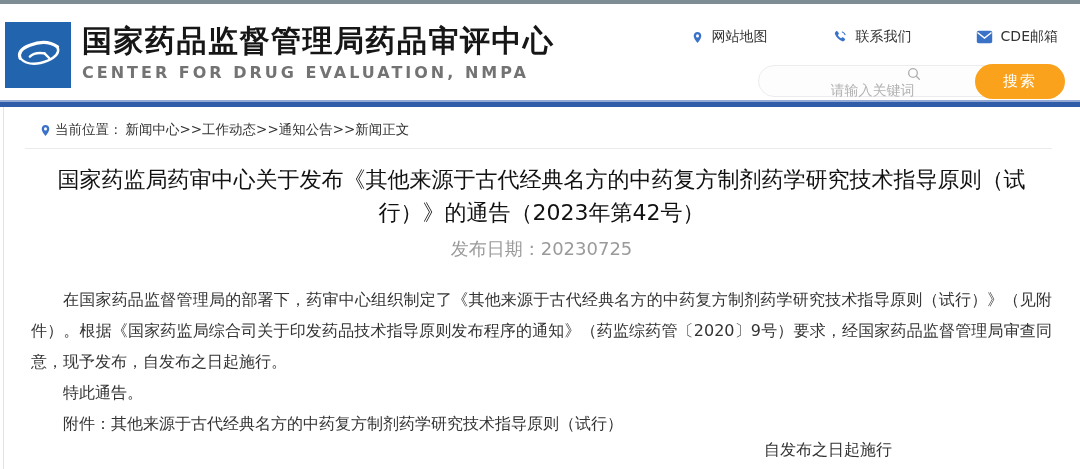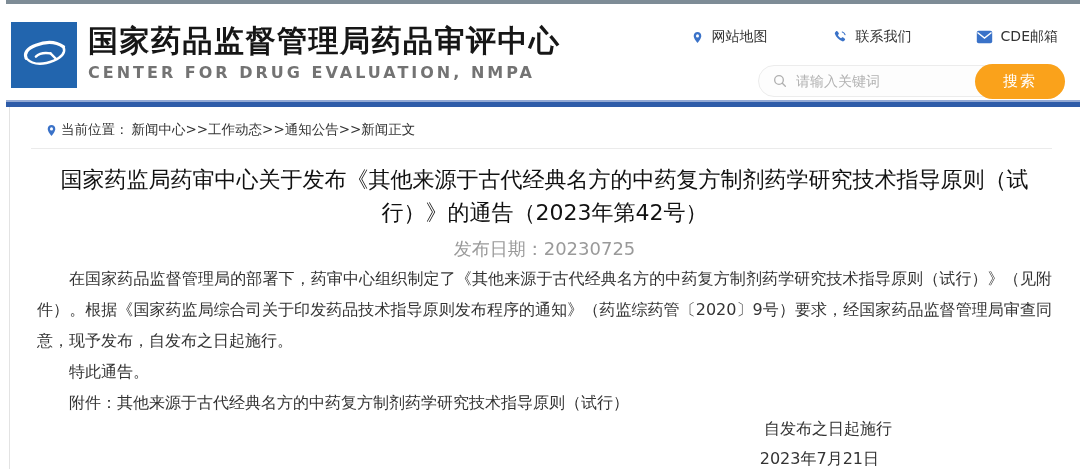--- a/index.html
+++ b/index.html
@@ -1,37 +1,37 @@
 <!DOCTYPE html>
 <html><head>
 <meta charset="utf-8">
 <style>
   * { margin:0; padding:0; box-sizing:border-box; }
   html,body { background:#fff; }
   .page {
     width:1080px; height:469px; position:relative; background:#fff;
-    font-family:"DejaVu Sans","Liberation Sans",sans-serif; overflow:hidden;padding-left:6px;
+    font-family:"DejaVu Sans","Liberation Sans",sans-serif; overflow:hidden;
   }
   .top-strip { height:4px; background:#7e8c96; }
 
   
   .header { position:relative; height:96px; background:#fff; }
   .brand { position:absolute; left:5px; top:18px; display:flex; align-items:flex-start; gap:11px; cursor:pointer; }
   .logo { width:66px; height:66px; background:#2265ae; display:flex; align-items:center; justify-content:center; flex:0 0 auto; }
   .brand-title { font-size:30px; font-weight:bold; color:#161616; letter-spacing:1.5px; line-height:1.25; white-space:nowrap; }
   .brand-subtitle { font-size:16px; font-weight:bold; color:#737373; letter-spacing:3px; margin-top:3px; white-space:nowrap; }
 
   .top-links { position:absolute; right:22px; top:24px; display:flex; gap:64px; }
   .top-link { display:flex; align-items:center; gap:8px; font-size:14px; color:#333; cursor:pointer; white-space:nowrap; }
   .top-link svg { display:block; }
 
   .search-bar {
     position:absolute; right:16px; top:61px; width:306px; height:32px;
     border:1px solid #ececec; background:#fdfdfd; border-radius:17px;
-    display:flex; align-items:center; padding-left:13px;
+    display:flex; align-items:center; padding-left:13px;flex-direction:column;
   }
   .search-icon { display:flex; align-items:center; margin-right:8px; }
   .search-input { border:none; outline:none; background:transparent; flex:1; font-size:14px; color:#333; font-family:inherit; min-width:0; }
   .search-input::placeholder { color:#b2b2b2; }
   .search-btn {
     position:absolute; right:-2px; top:-2px; height:35px; width:90px;
     border:none; border-radius:18px; background:#faa21b; color:#fff;
     font-size:15px; font-family:inherit; cursor:pointer; letter-spacing:2px;
   }
 
@@ -43,21 +43,21 @@
   .breadcrumb svg { display:block; }
   .crumb-path { cursor:pointer; }
   .rule { border:none; border-top:1px solid #ebebeb; margin:8px 0 0 -6px; }
 
   .article-title {
     margin:14px 10px 0; text-align:center; font-size:22px; font-weight:normal;
     color:#111; line-height:33px;
   }
   .pub-date { margin-top:8px; text-align:center; font-size:18px; color:#9a9a9a; }
 
-  .body-text { margin-top:2px; font-size:16px; color:#333; line-height:31px; text-align:justify; }
+  .body-text { margin-top:23px; font-size:16px; color:#333; line-height:31px; text-align:justify; }
   .body-text p { text-indent:2em; margin:0; }
 
   .sig { text-align:right; font-size:16px; color:#333; line-height:22px; }
   .sig-org { padding-right:160px; margin-top:0px; }
   .sig-date { padding-right:173px; margin-top:8px; }
 </style>
 </head>
 <body>
 
 <div class="page">

